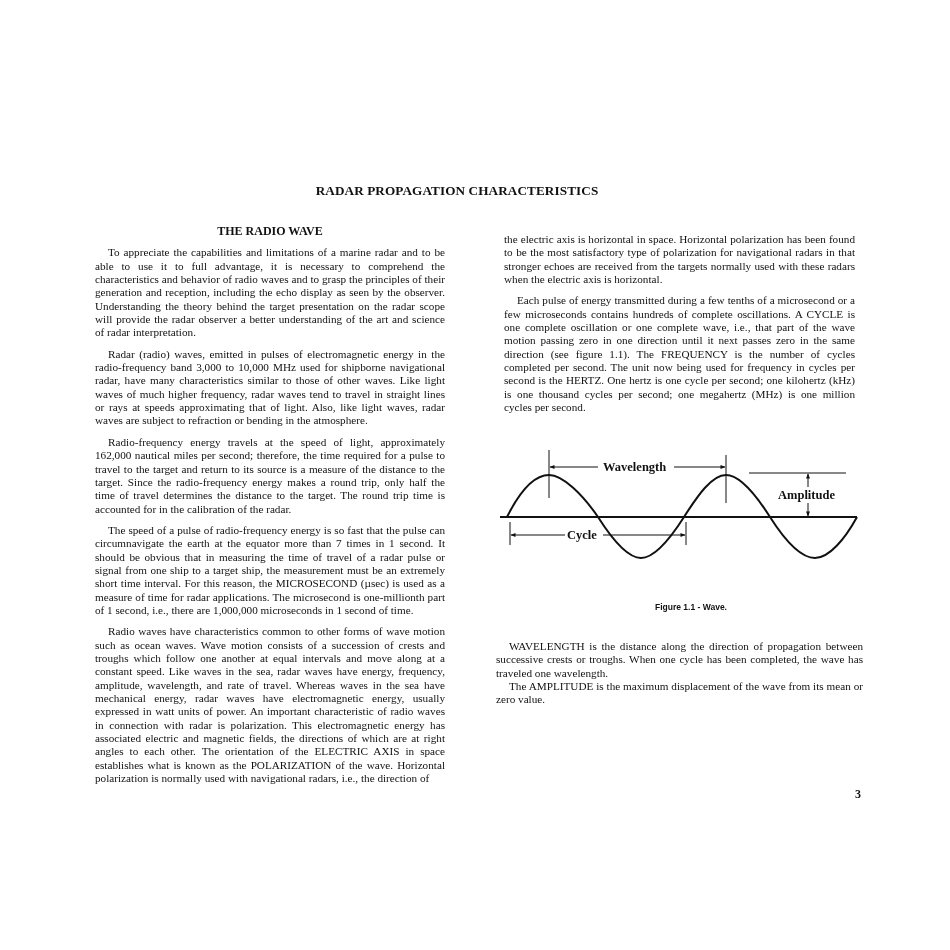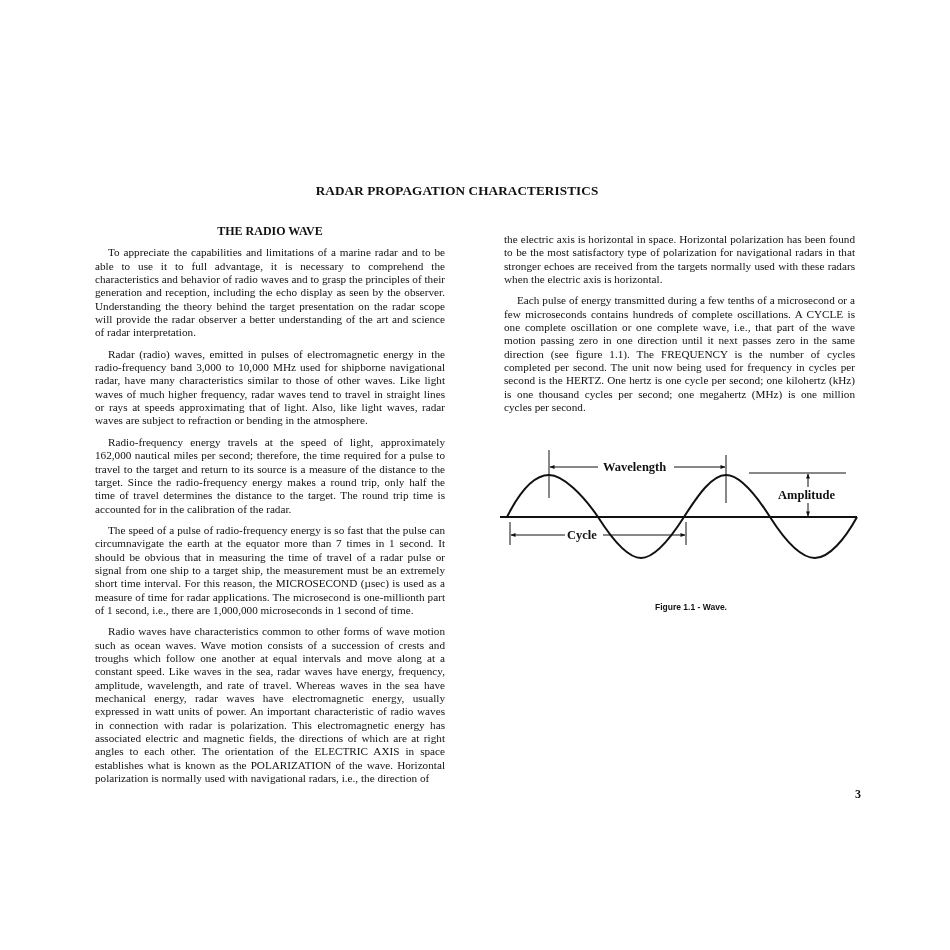--- a/index.html
+++ b/index.html
@@ -73,15 +73,17 @@
     <line x1="686" y1="522" x2="686" y2="545" stroke="#111" stroke-width="1"></line>
     <line x1="511" y1="535" x2="565" y2="535" stroke="#111" stroke-width="1" marker-start="url(#arr)"></line>
     <line x1="603" y1="535" x2="685" y2="535" stroke="#111" stroke-width="1" marker-end="url(#arr)"></line>
     <text x="567" y="539" class="fig-label">Cycle</text>
   </svg>
 </div>
 
 <div class="fig-caption">Figure 1.1 - Wave.</div>
 
 <div class="col-right-2">
+  <p>WAVELENGTH is the distance along the direction of propagation between successive crests or troughs. When one cycle has been completed, the wave has traveled one wavelength.</p>
+  <p>The AMPLITUDE is the maximum displacement of the wave from its mean or zero value.</p>
 </div>
 
 <div class="page-number">3</div>
 
 </body></html>

